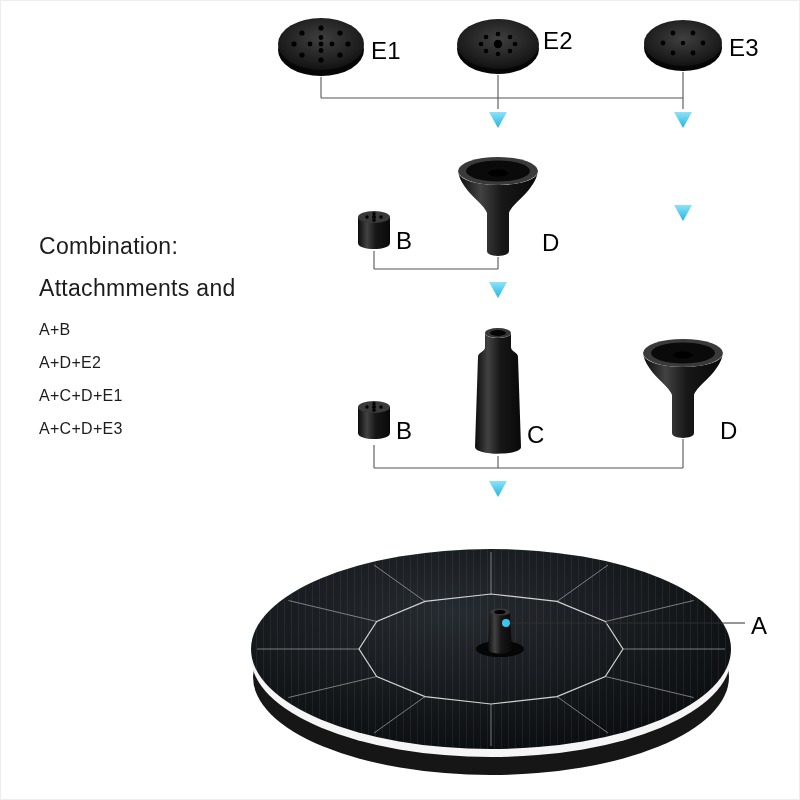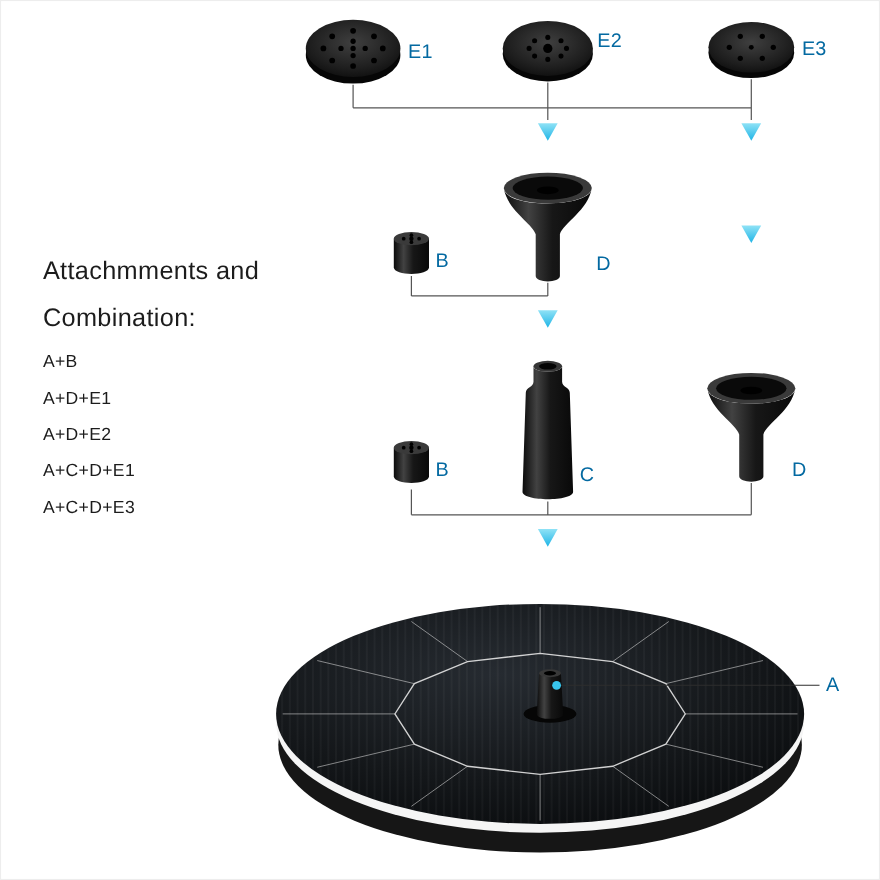--- a/index.html
+++ b/index.html
@@ -11,21 +11,21 @@
   .diagram-svg{position:absolute;left:0;top:0;}
   .attach-heading{
     position:absolute;left:38px;top:224px;
     font-size:23px;line-height:42px;color:#1c1c1c;letter-spacing:.3px;
   }
   .combo-list{
     position:absolute;left:38px;top:312px;
     font-size:16px;line-height:33px;color:#1c1c1c;letter-spacing:.3px;
   }
   .part-label{
-    position:absolute;font-size:18px;color:#0369a1;letter-spacing:.2px;
+    position:absolute;font-size:24px;color:#000000;letter-spacing:.2px;
   }
   .lbl-e1{left:370px;top:36px;}
   .lbl-e2{left:542px;top:26px;}
   .lbl-e3{left:728px;top:33px;}
   .lbl-b-upper{left:395px;top:226px;}
   .lbl-d-upper{left:541px;top:228px;}
   .lbl-b-lower{left:395px;top:416px;}
   .lbl-c{left:526px;top:420px;}
   .lbl-d-lower{left:719px;top:416px;}
   .lbl-a{left:750px;top:611px;}
@@ -156,27 +156,26 @@
       <path d="M487,648 L489,612 C489,607 509,607 509,612 L511,648 C511,654 487,654 487,648 Z" fill="url(#gTube)"></path>
       <ellipse cx="499" cy="611" rx="10" ry="3.6" fill="#383838"></ellipse>
       <ellipse cx="499" cy="611" rx="5.5" ry="2" fill="#000"></ellipse>
     </g>
 
     <line x1="509" y1="622" x2="744" y2="622" stroke="#2e2e2e" stroke-width="1"></line>
     <circle cx="505" cy="622" r="4" fill="#38c6ee"></circle>
   </svg>
 
   <div class="attach-heading">
+    <div>Combination:</div>
     <div>Attachmments and</div>
-    <div>Combination:</div>
   </div>
 
   <div class="combo-list">
     <div class="combo-item">A+B</div>
-    <div class="combo-item">A+D+E1</div>
     <div class="combo-item">A+D+E2</div>
     <div class="combo-item">A+C+D+E1</div>
     <div class="combo-item">A+C+D+E3</div>
   </div>
 
   <span class="part-label lbl-e1">E1</span>
   <span class="part-label lbl-e2">E2</span>
   <span class="part-label lbl-e3">E3</span>
   <span class="part-label lbl-b-upper">B</span>
   <span class="part-label lbl-d-upper">D</span>

